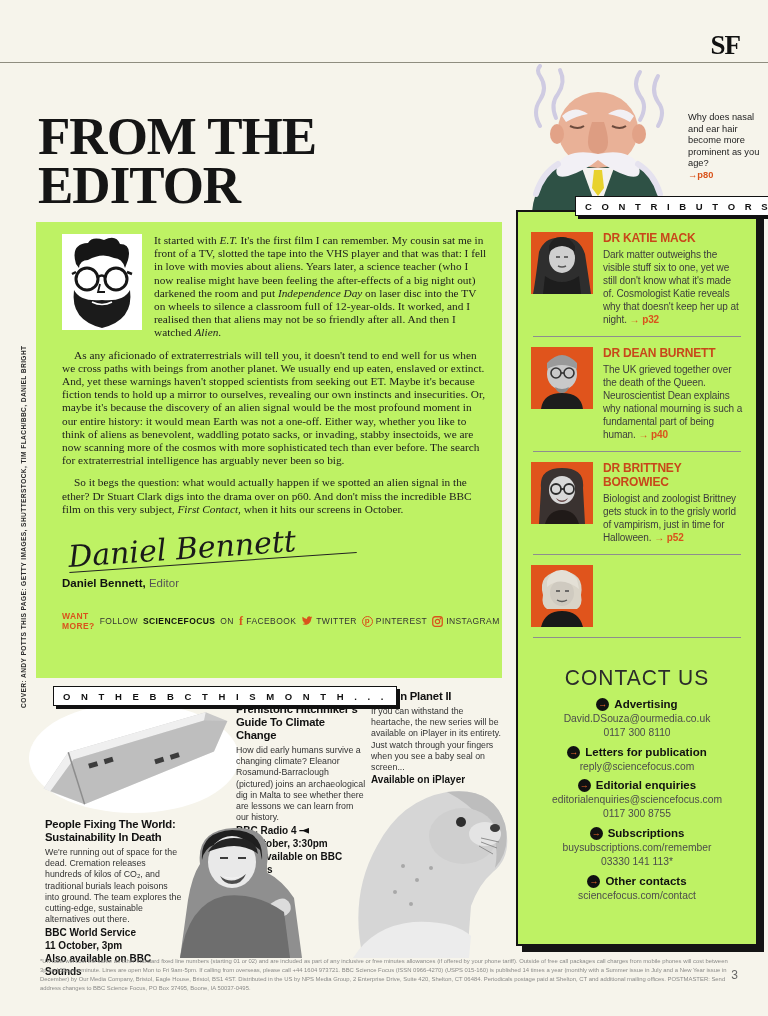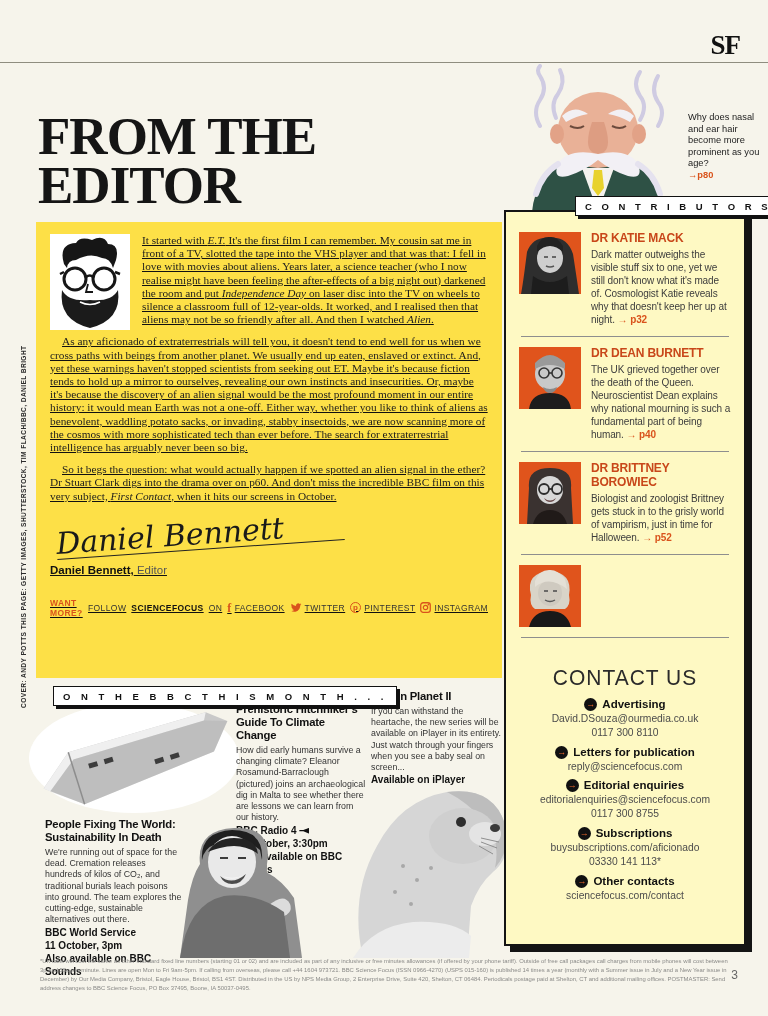--- a/index.html
+++ b/index.html
@@ -6,21 +6,21 @@
   body { width:768px; height:1016px; background:#f6f4eb; font-family:"Liberation Sans", sans-serif; color:#111; overflow:hidden; }
   .page { position:relative; width:768px; height:1016px; }
 
   .top-rule { position:absolute; left:0; top:62px; width:768px; height:1px; background:#8f8d7f; }
   .sf-logo { position:absolute; right:28px; top:30px; font-family:"Liberation Serif", serif; font-weight:900; font-size:27px; letter-spacing:-1px; color:#111; }
 
   
   .headline { position:absolute; left:38px; top:112px; font-family:"Liberation Serif", serif; font-weight:900; font-size:53px; line-height:0.93; letter-spacing:-1px; color:#151515; }
 
   
-  .panel { position:absolute; left:36px; top:222px; width:466px; height:456px; background:#fde047; padding:12px 14px 10px 14px;text-decoration:underline; }
+  .panel { position:absolute; left:36px; top:222px; width:466px; height:456px; background:#bef264; padding:12px 14px 10px 26px; }
   .portrait { float:left; width:80px; height:96px; margin:0 12px 4px 0; }
   .ed-p { font-family:"Liberation Serif", serif; font-size:11.3px; line-height:1.17; color:#1c1c1c; text-align:left; }
   .ed-p + .ed-p { text-indent:12px; margin-top:9px; }
   .ed-p em { font-style:italic; }
   .signature { margin-top:16px; margin-left:6px; font-family:"DejaVu Serif", serif; font-style:italic; font-size:30px; transform:rotate(-4deg); display:inline-block; color:#1a1a1a; border-bottom:1.5px solid #222; padding-right:60px; line-height:1; }
   .byline { margin-top:14px; font-size:11.5px; }
   .byline .nm { font-weight:bold; color:#111; }
   .byline .rl { color:#555; }
   .wantmore { margin-top:22px; font-size:8.5px; letter-spacing:0.4px; color:#333; display:flex; align-items:center; gap:5px; }
   .wantmore .hot { color:#d9531c; font-weight:bold; }
@@ -34,21 +34,21 @@
 
   
   .oldman { position:absolute; left:512px; top:64px; width:172px; height:148px; }
   .teaser { position:absolute; left:688px; top:112px; width:74px; font-size:9.3px; line-height:1.25; color:#222; }
   .teaser .ref { color:#d9531c; font-weight:bold;margin-top:35px; }
 
   .label-box { position:absolute; background:#fff; border:1.5px solid #111; box-shadow:3px 3px 0 #111; font-size:9.5px; font-weight:bold; letter-spacing:3.5px; padding:4px 9px 3px 9px; color:#111; white-space:nowrap; z-index:5; }
   .contrib-label { left:575px; top:196px; }
   .bbc-label { left:53px; top:686px; letter-spacing:4px; }
 
-  .card { position:absolute; left:504px; top:210px; width:242px; height:736px; background:#fef9c3; border:2px solid #141414; box-shadow:6px 6px 0 #141414; padding:20px 13px 10px 13px; overflow:hidden; z-index:2; }
+  .card { position:absolute; left:516px; top:210px; width:242px; height:736px; background:#bef264; border:2px solid #141414; box-shadow:6px 6px 0 #141414; padding:20px 13px 10px 13px; overflow:hidden; z-index:2; }
   .contrib { display:flex; gap:10px; }
   .cphoto { width:62px; height:62px; flex:0 0 62px; }
   .cbody { flex:1; }
   .cname { color:#c8471a; font-weight:bold; font-size:12px; line-height:1.1; letter-spacing:-0.2px; margin-bottom:3px; }
   .cbio { font-size:10px; line-height:1.3; color:#3d3d3d; letter-spacing:-0.1px; }
   .cref { color:#d9531c; font-weight:bold; }
   .divider { border-top:1px solid #8e8e8e; margin:10px 2px; }
 
   .contact { text-align:center; margin-top:28px; }
   .contact-title { font-size:21px; letter-spacing:1px; color:#2b2b2b; font-weight:400; margin-bottom:8px; font-family:"Liberation Sans", sans-serif; transform:scaleY(1.05); }
@@ -263,21 +263,21 @@
           </div>
         <div class="c-line">editorialenquiries@sciencefocus.com</div>
         <div class="c-line">0117 300 8755</div>
       </div>
 
       <div class="c-entry">
         <div class="c-head">
             <span class="arrow-circle">→</span>
             <span>Subscriptions</span>
           </div>
-        <div class="c-line">buysubscriptions.com/aficionado</div>
+        <div class="c-line">buysubscriptions.com/remember</div>
         <div class="c-line">03330 141 113*</div>
       </div>
 
       <div class="c-entry">
         <div class="c-head">
             <span class="arrow-circle">→</span>
             <span>Other contacts</span>
           </div>
         <div class="c-line">sciencefocus.com/contact</div>
       </div>

